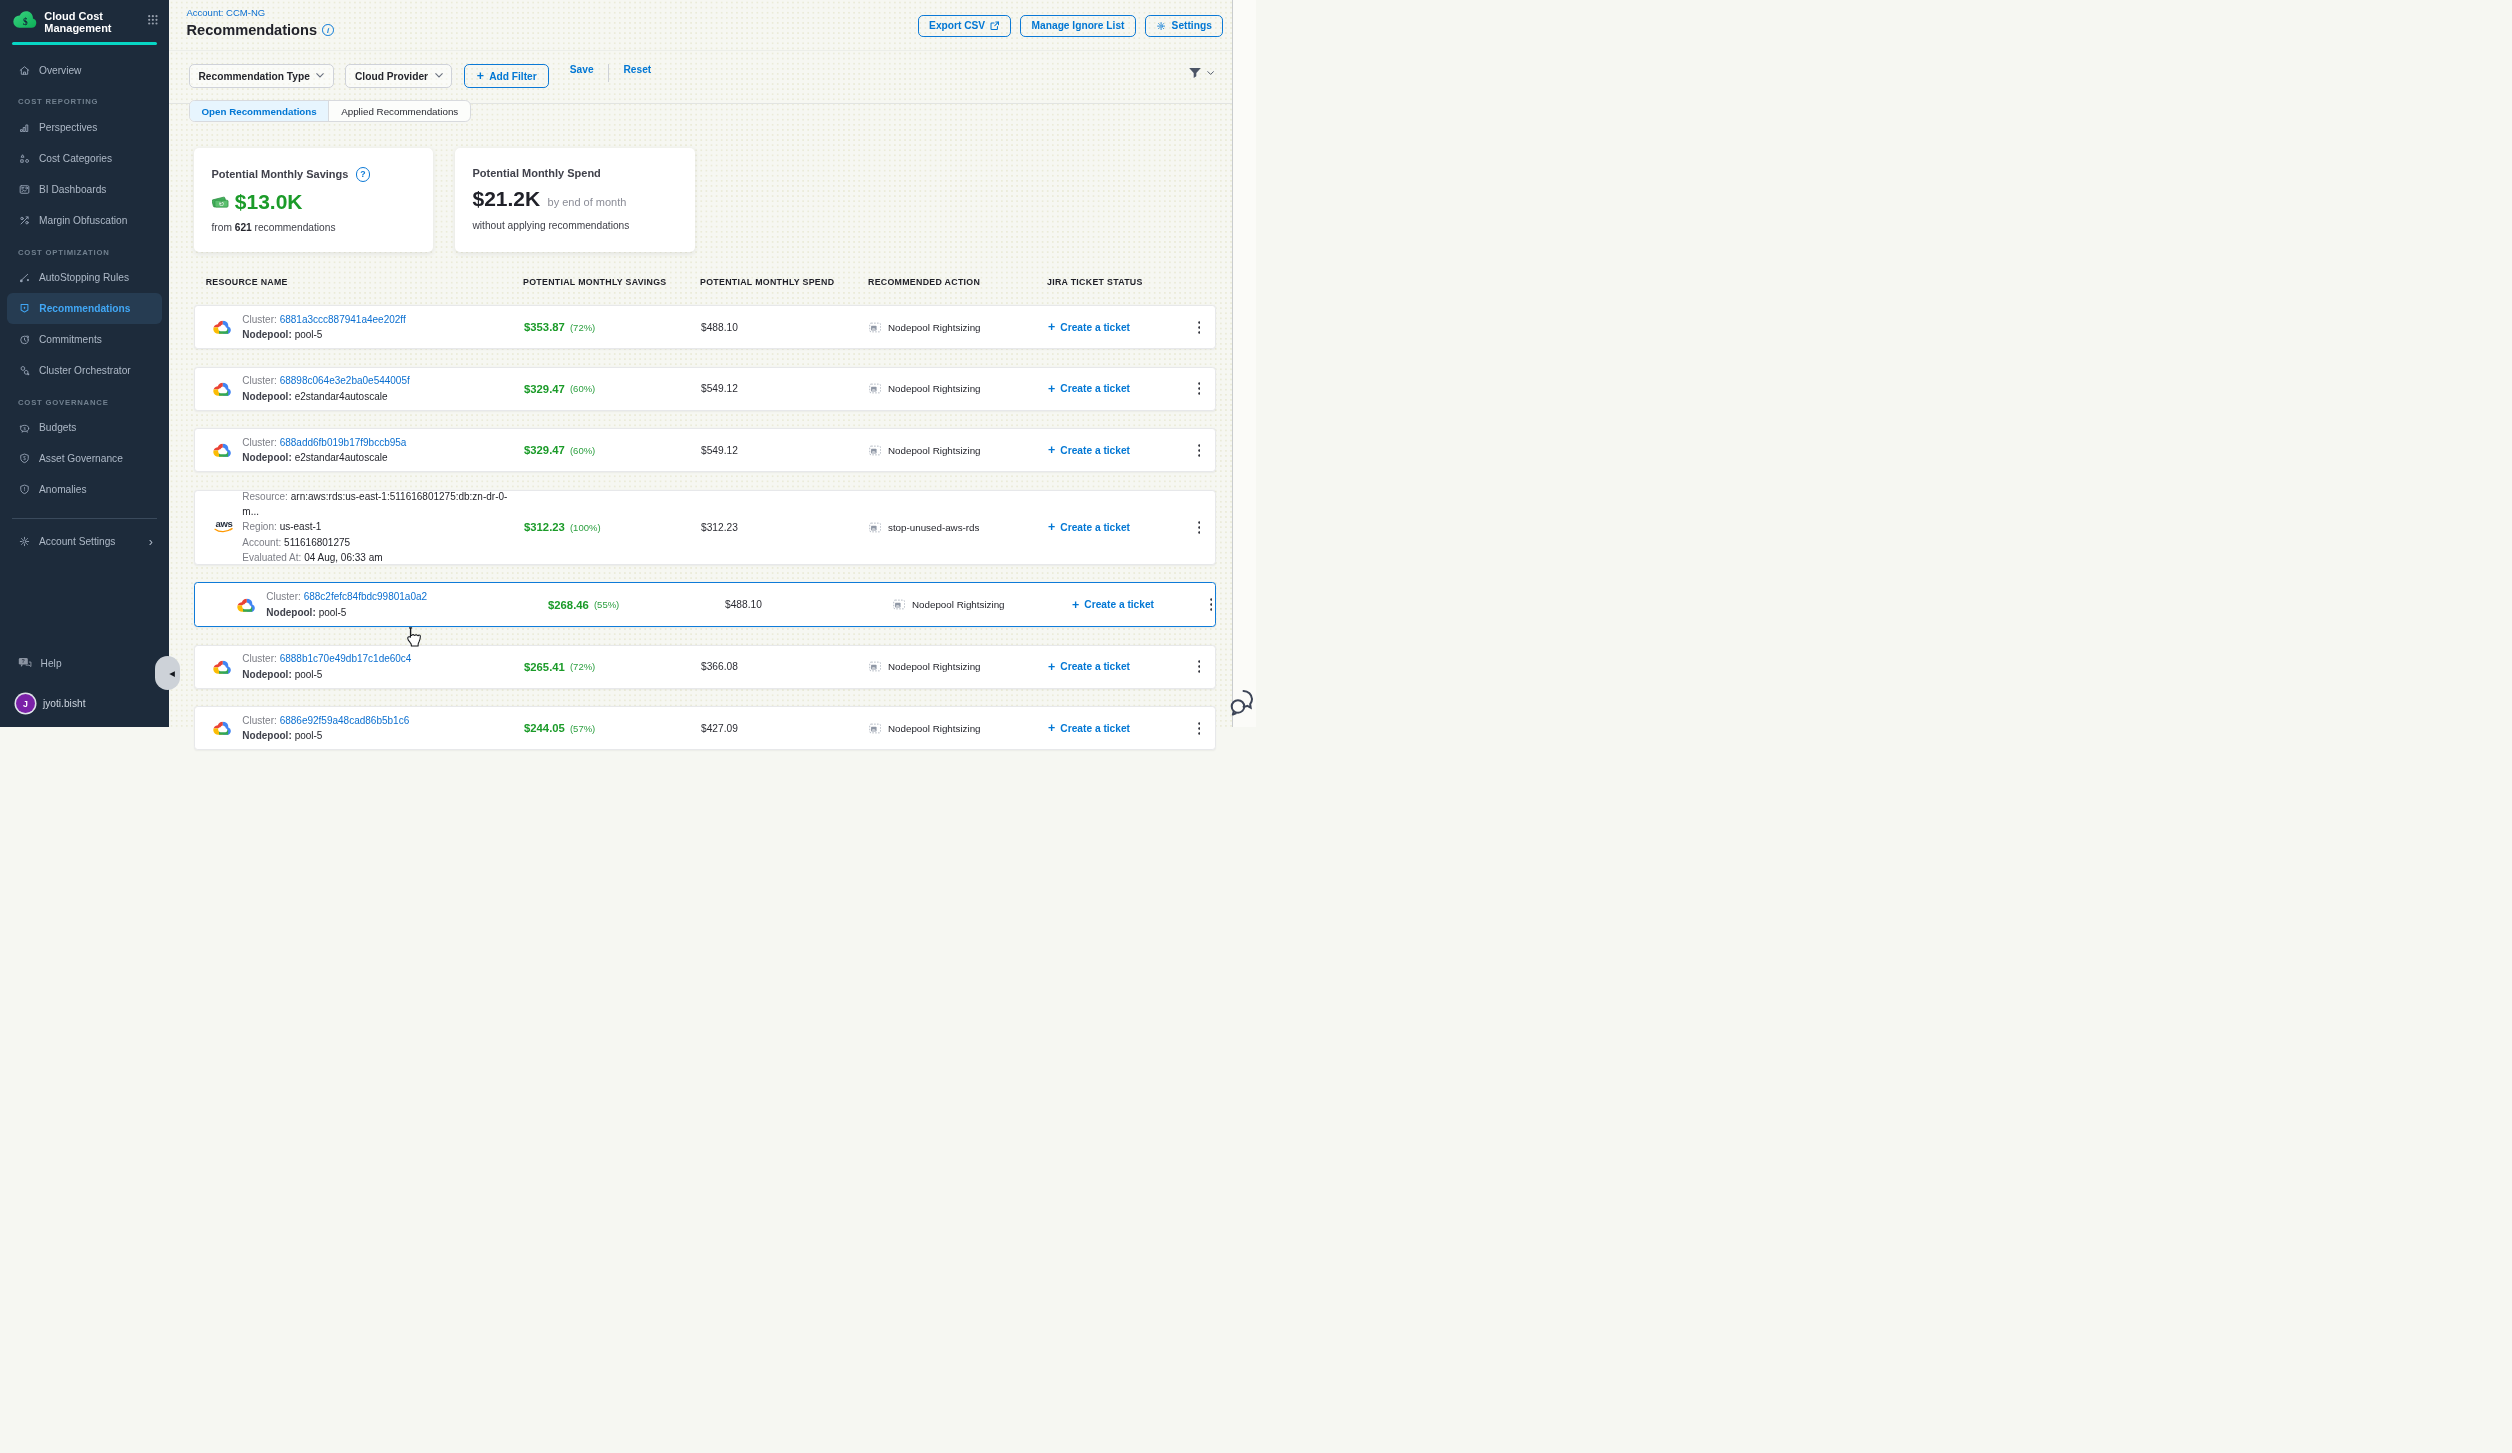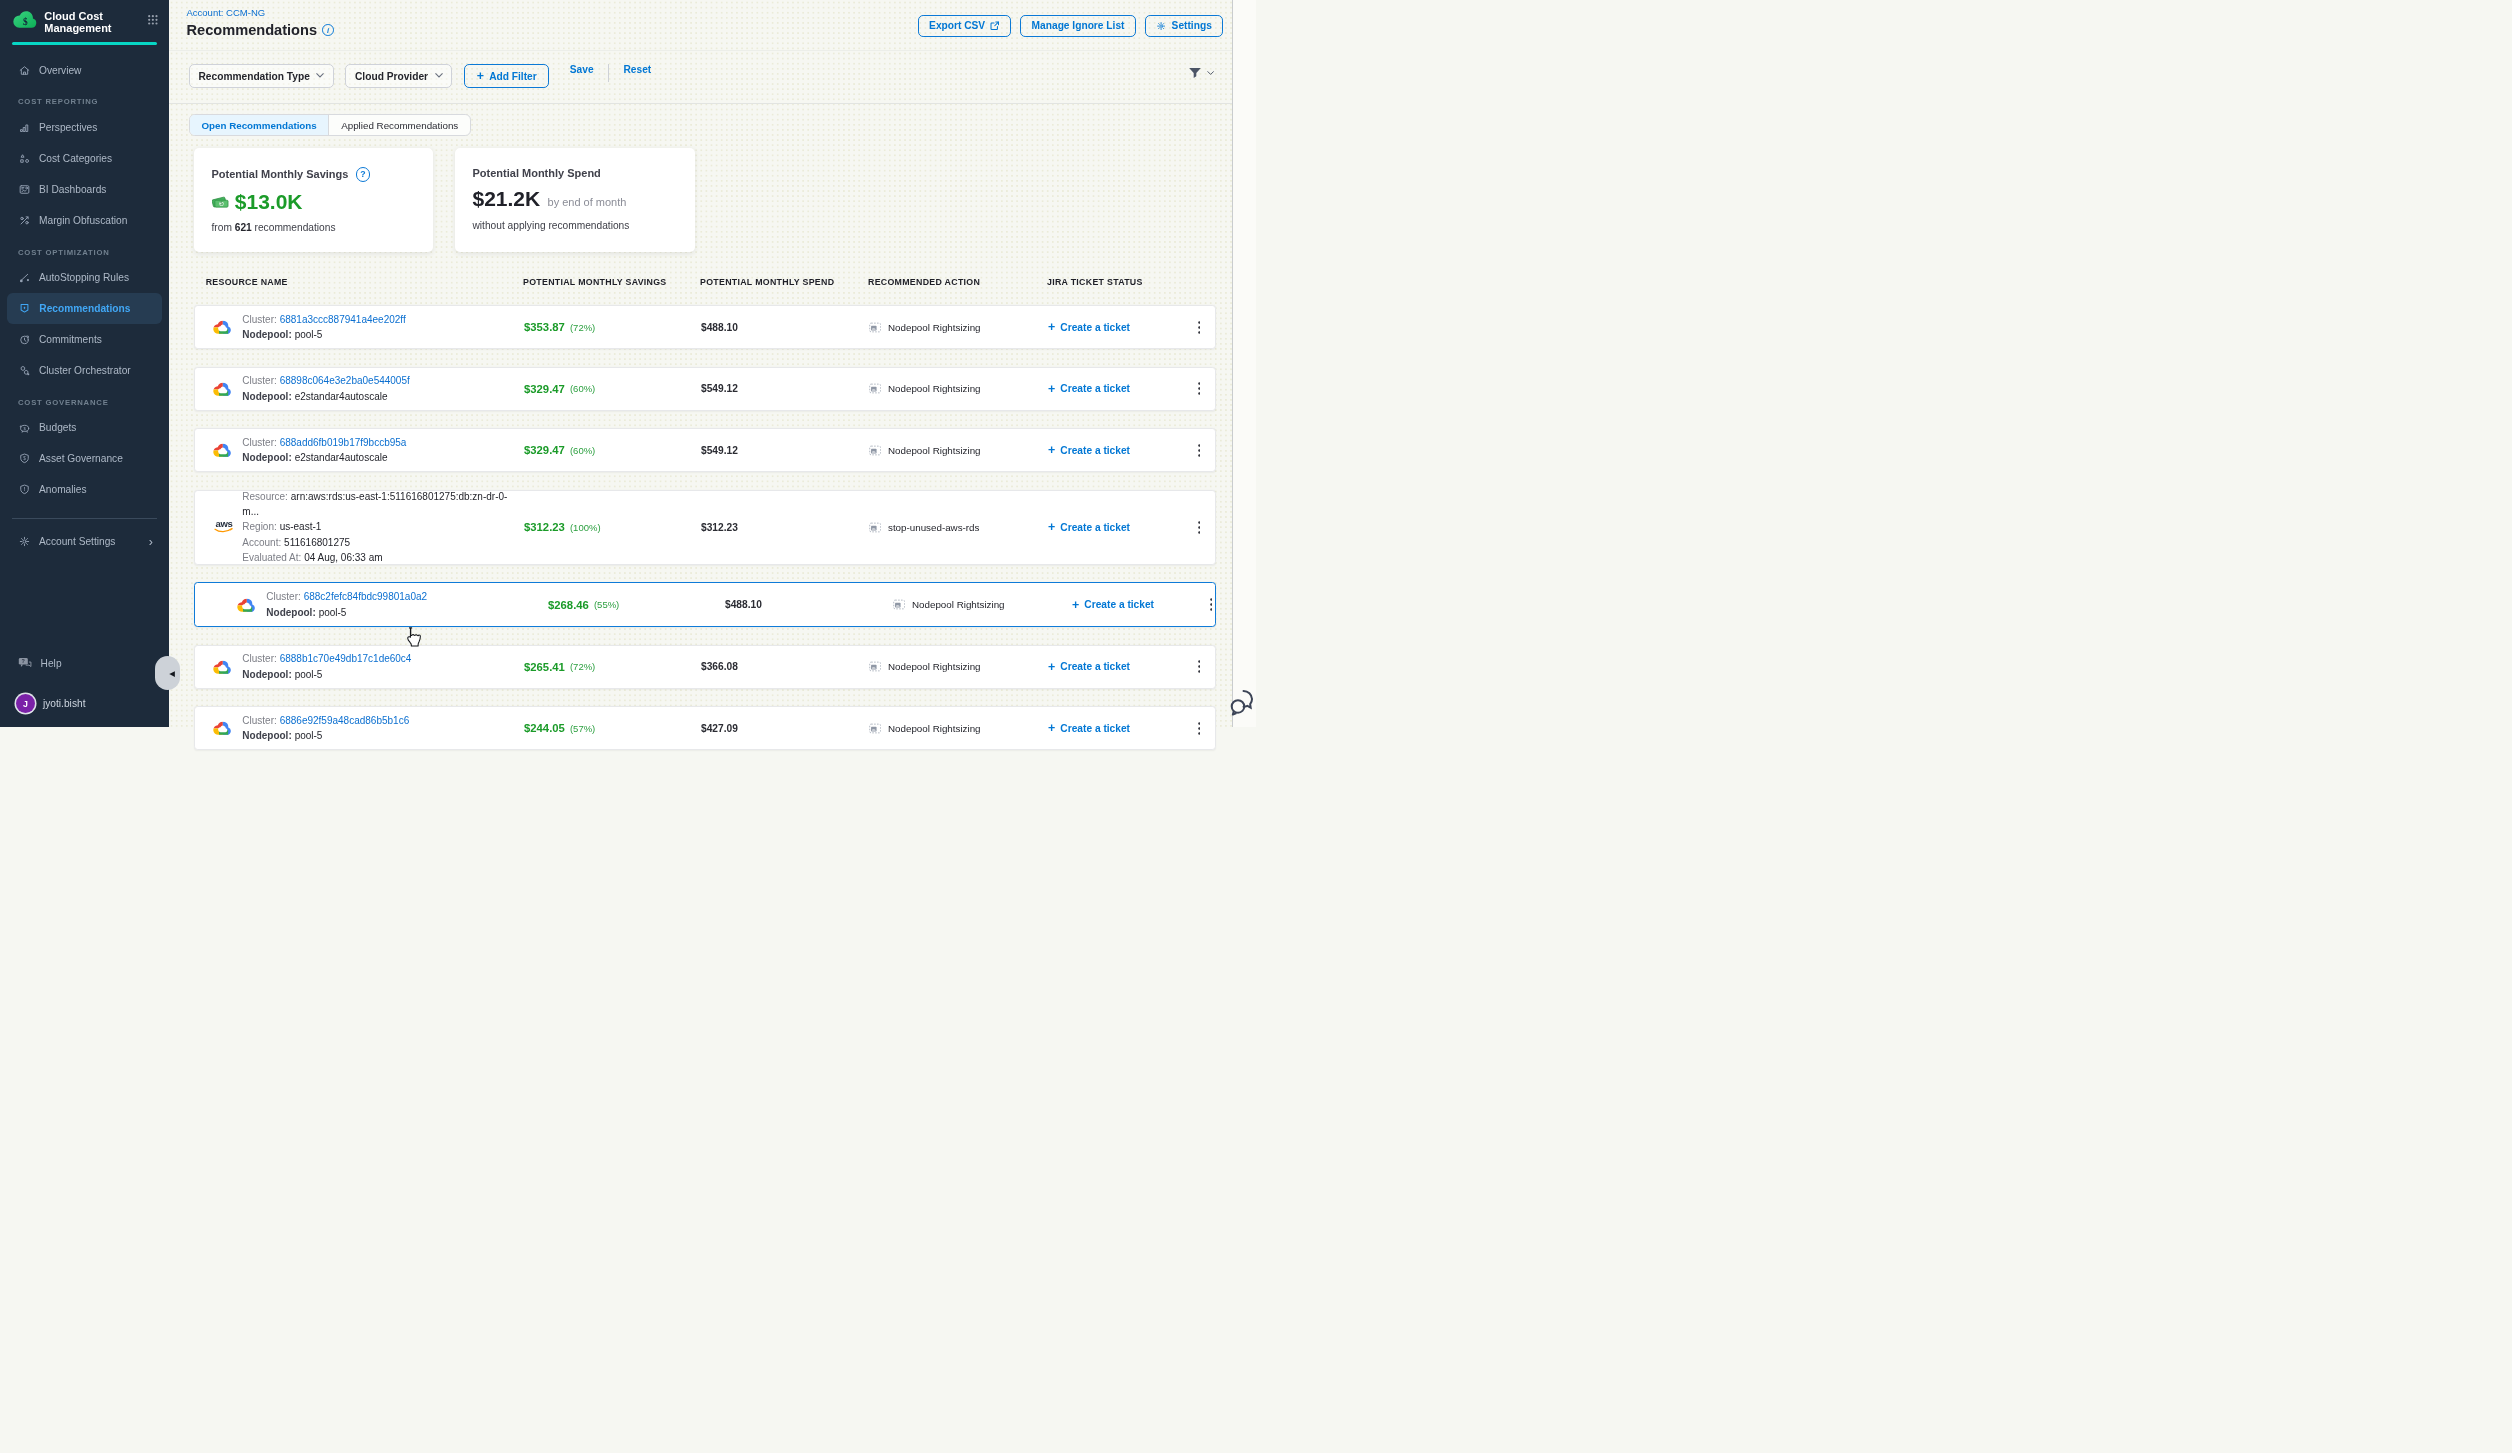--- a/index.html
+++ b/index.html
@@ -73,21 +73,21 @@
   .btn-addfilter { height:24px; border:1.1px solid #0b79d6; border-radius:5.1px; color:#0277d4;
     font-size:10.2px; font-weight:bold; display:inline-flex; align-items:center; padding:0 11.7px;
     margin-left:11.7px; cursor:pointer; background:transparent; }
   .btn-addfilter .plus { font-size:12.4px; margin-right:5.1px; font-weight:bold; }
   .link-btn { color:#0277d4; font-size:10.2px; font-weight:bold; cursor:pointer; }
   .save-btn { margin-left:20.4px; }
   .vert-div { width:0.7px; height:17.5px; background:#ced1d7; margin:0 14.6px; }
   .funnel-wrap { position:absolute; top:67px; right:42px; display:flex; align-items:center;
     gap:4.4px; cursor:pointer; }
 
-  .tabs { position:absolute; left:19.7px; top:114px; display:inline-flex; height:22px;
+  .tabs { position:absolute; left:19.7px; top:100px; display:inline-flex; height:22px;
     border:0.7px solid #d8dade; border-radius:5.8px; overflow:hidden; background:#fcfdfb; }
   .tab { display:flex; align-items:center; padding:0 11.7px; font-size:9.8px; color:#2a2b33;
     cursor:pointer; }
   .tab.active { background:#e7f5fe; color:#0277d4; font-weight:bold; border-right:0.7px solid #d8dade; }
 
   
   .card { position:absolute; top:148px; height:104px; background:#ffffff; border-radius:5.1px;
     box-shadow:0 1.5px 5.8px rgba(40,40,60,.09); padding:19px 17.5px 0 17.5px; }
   .card-savings { left:25px; width:239px; }
   .card-spend { left:286px; width:240px; }
@@ -124,21 +124,21 @@
   .rlines { margin-left:7.3px; }
   .rline { font-size:10px; line-height:13px; }
   .rline + .rline { margin-top:2.2px; }
   .row.tall .rline { line-height:15.3px; margin-top:0; }
   .lbl { color:#7c7e86; margin-right:2.9px; }
   .lbl.strong { color:#3f414b; font-weight:bold; }
   .vlink { color:#0b6fd0; cursor:pointer; }
   .v { color:#24252c; }
   .amt { font-size:11.3px; font-weight:bold; color:#1b9b29; }
   .pct { font-size:9.5px; color:#2b9f3f; margin-left:5.1px; }
-  .c-spd span { font-size:10.2px; font-weight:bold; color:#2b2c33; }
+  .c-spd span { font-size:10.2px; font-weight:normal; color:#2b2c33; }
   .aicon { margin-right:6.6px; display:flex; }
   .atext { font-size:9.8px; color:#24252c; }
   .jplus { color:#0277d4; font-size:12.4px; font-weight:bold; margin-right:5.1px; }
   .jtext { color:#0277d4; font-size:10.2px; font-weight:bold; cursor:pointer; }
   .awswrap { display:flex; flex-direction:column; align-items:center; width:22px; }
   .awstxt { font-size:9.5px; font-weight:bold; color:#252F3E; line-height:8px; letter-spacing:-0.4px; }
 
   .chat-icon { position:absolute; right:-5.8px; top:688px; z-index:7; }
   .cursor { position:absolute; left:403px; top:626px; z-index:50; pointer-events:none; }
 </style>

